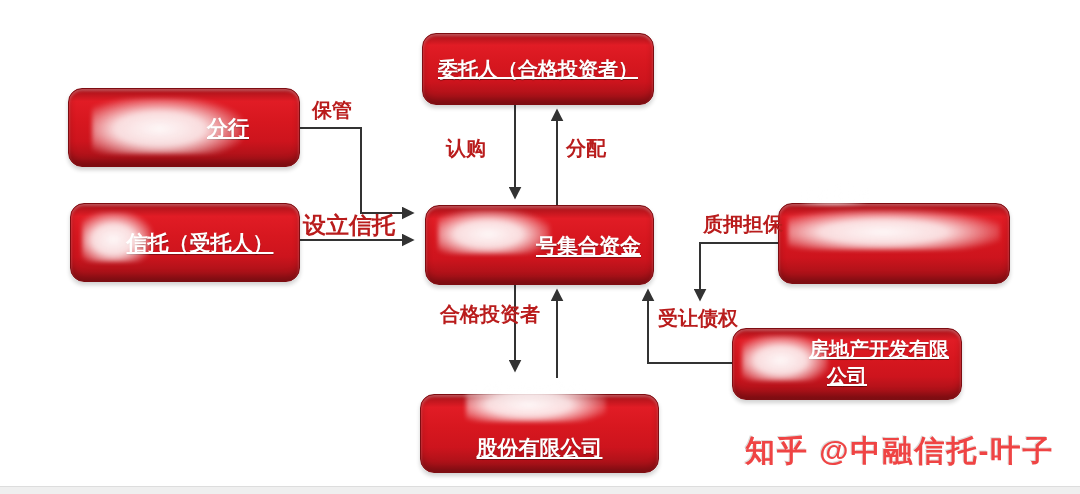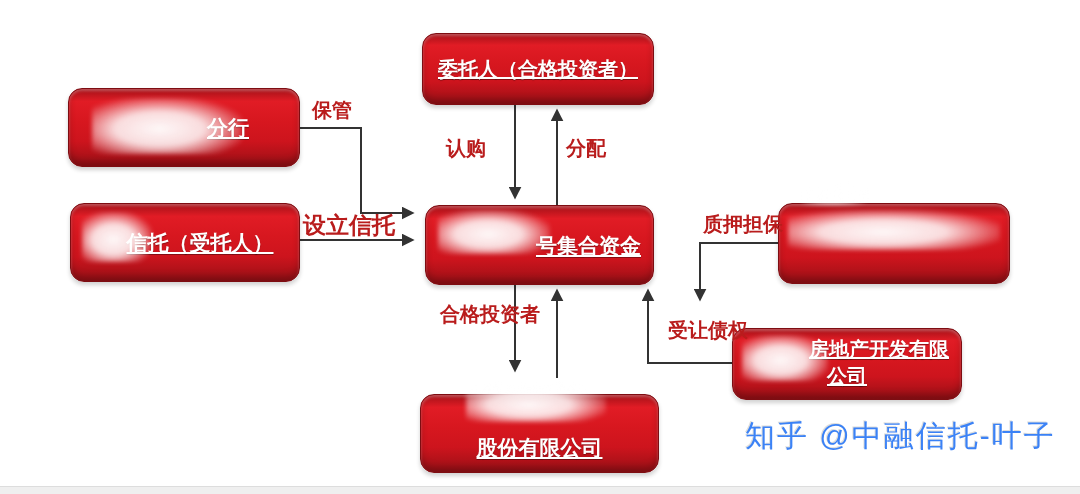--- a/index.html
+++ b/index.html
@@ -52,25 +52,26 @@
     color: #b91c1c;
     font-weight: bold;
     font-size: 20px;
     white-space: nowrap;
   }
   .edge-label.big { font-size: 23px; }
   .watermark {
     position: absolute;
     z-index: 4;
     left: 745px;
-    top: 416px;
+    top: 431px;
     font-size: 30px;
     letter-spacing: 2px;
-    color: #3b82f6;
+    color: #ef4444;
     text-shadow: 1px 1px 0 rgba(255,255,255,.9), -1px -1px 0 rgba(180,180,175,.45);
+    font-weight: bold;
   }
   .bottom-strip {
     position: absolute;
     z-index: 5;
     left: 0; bottom: 0;
     width: 100%; height: 7px;
     background: #efefef;
     border-top: 1px solid #dddddd;
   }
 </style>
@@ -133,20 +134,20 @@
   <div class="smudge" style="left:788px; top:210px; width:212px; height:40px;"></div>
   <div class="smudge light" style="left:802px; top:185px; width:68px; height:20px;"></div>
   <div class="smudge" style="left:742px; top:335px; width:86px;  height:46px;"></div>
   <div class="smudge" style="left:466px; top:384px; width:140px; height:38px;"></div>
 
   <div class="edge-label" style="left:312px; top:97px;">保管</div>
   <div class="edge-label big" style="left:303px; top:210px;">设立信托</div>
   <div class="edge-label" style="left:446px; top:135px;">认购</div>
   <div class="edge-label" style="left:566px; top:135px;">分配</div>
   <div class="edge-label" style="left:440px; top:301px;">合格投资者</div>
-  <div class="edge-label" style="left:658px; top:317px;margin-left:10px;">受让债权</div>
+  <div class="edge-label" style="left:658px; top:305px;">受让债权</div>
   <div class="edge-label" style="left:703px; top:211px;">质押担保</div>
 
   <div class="watermark">知乎 @中融信托-叶子</div>
 
   <div class="bottom-strip"></div>
 
 </div>
 
 </body></html>

